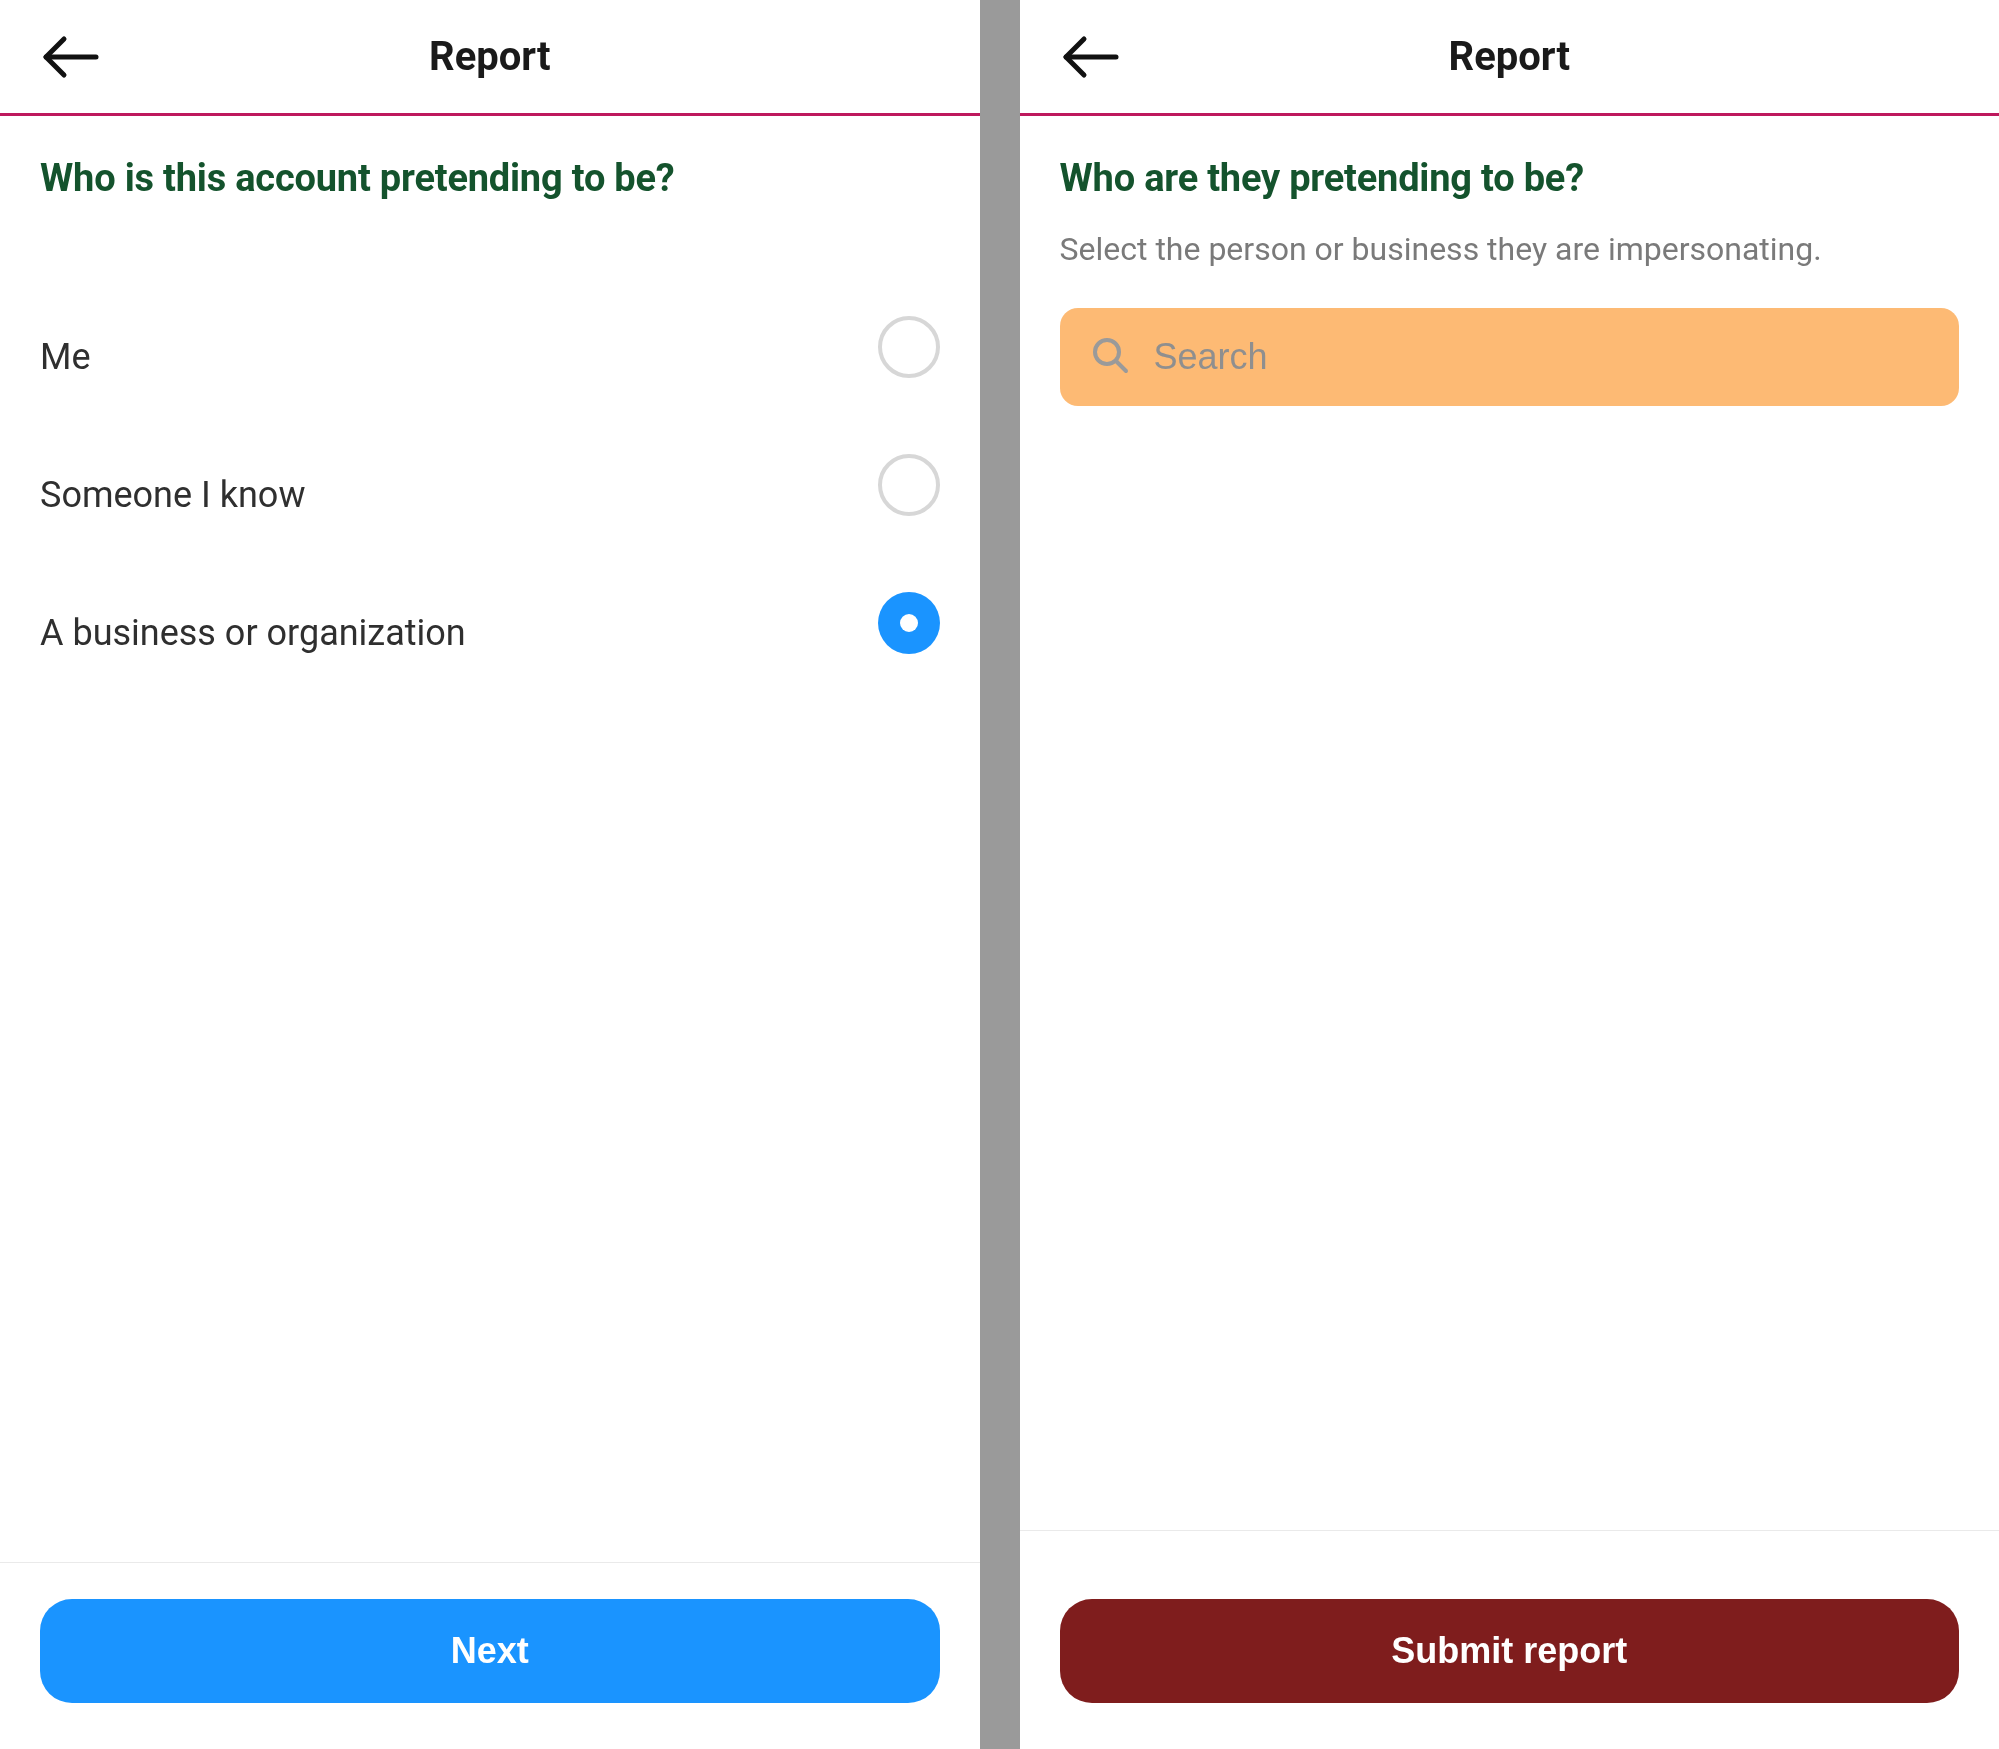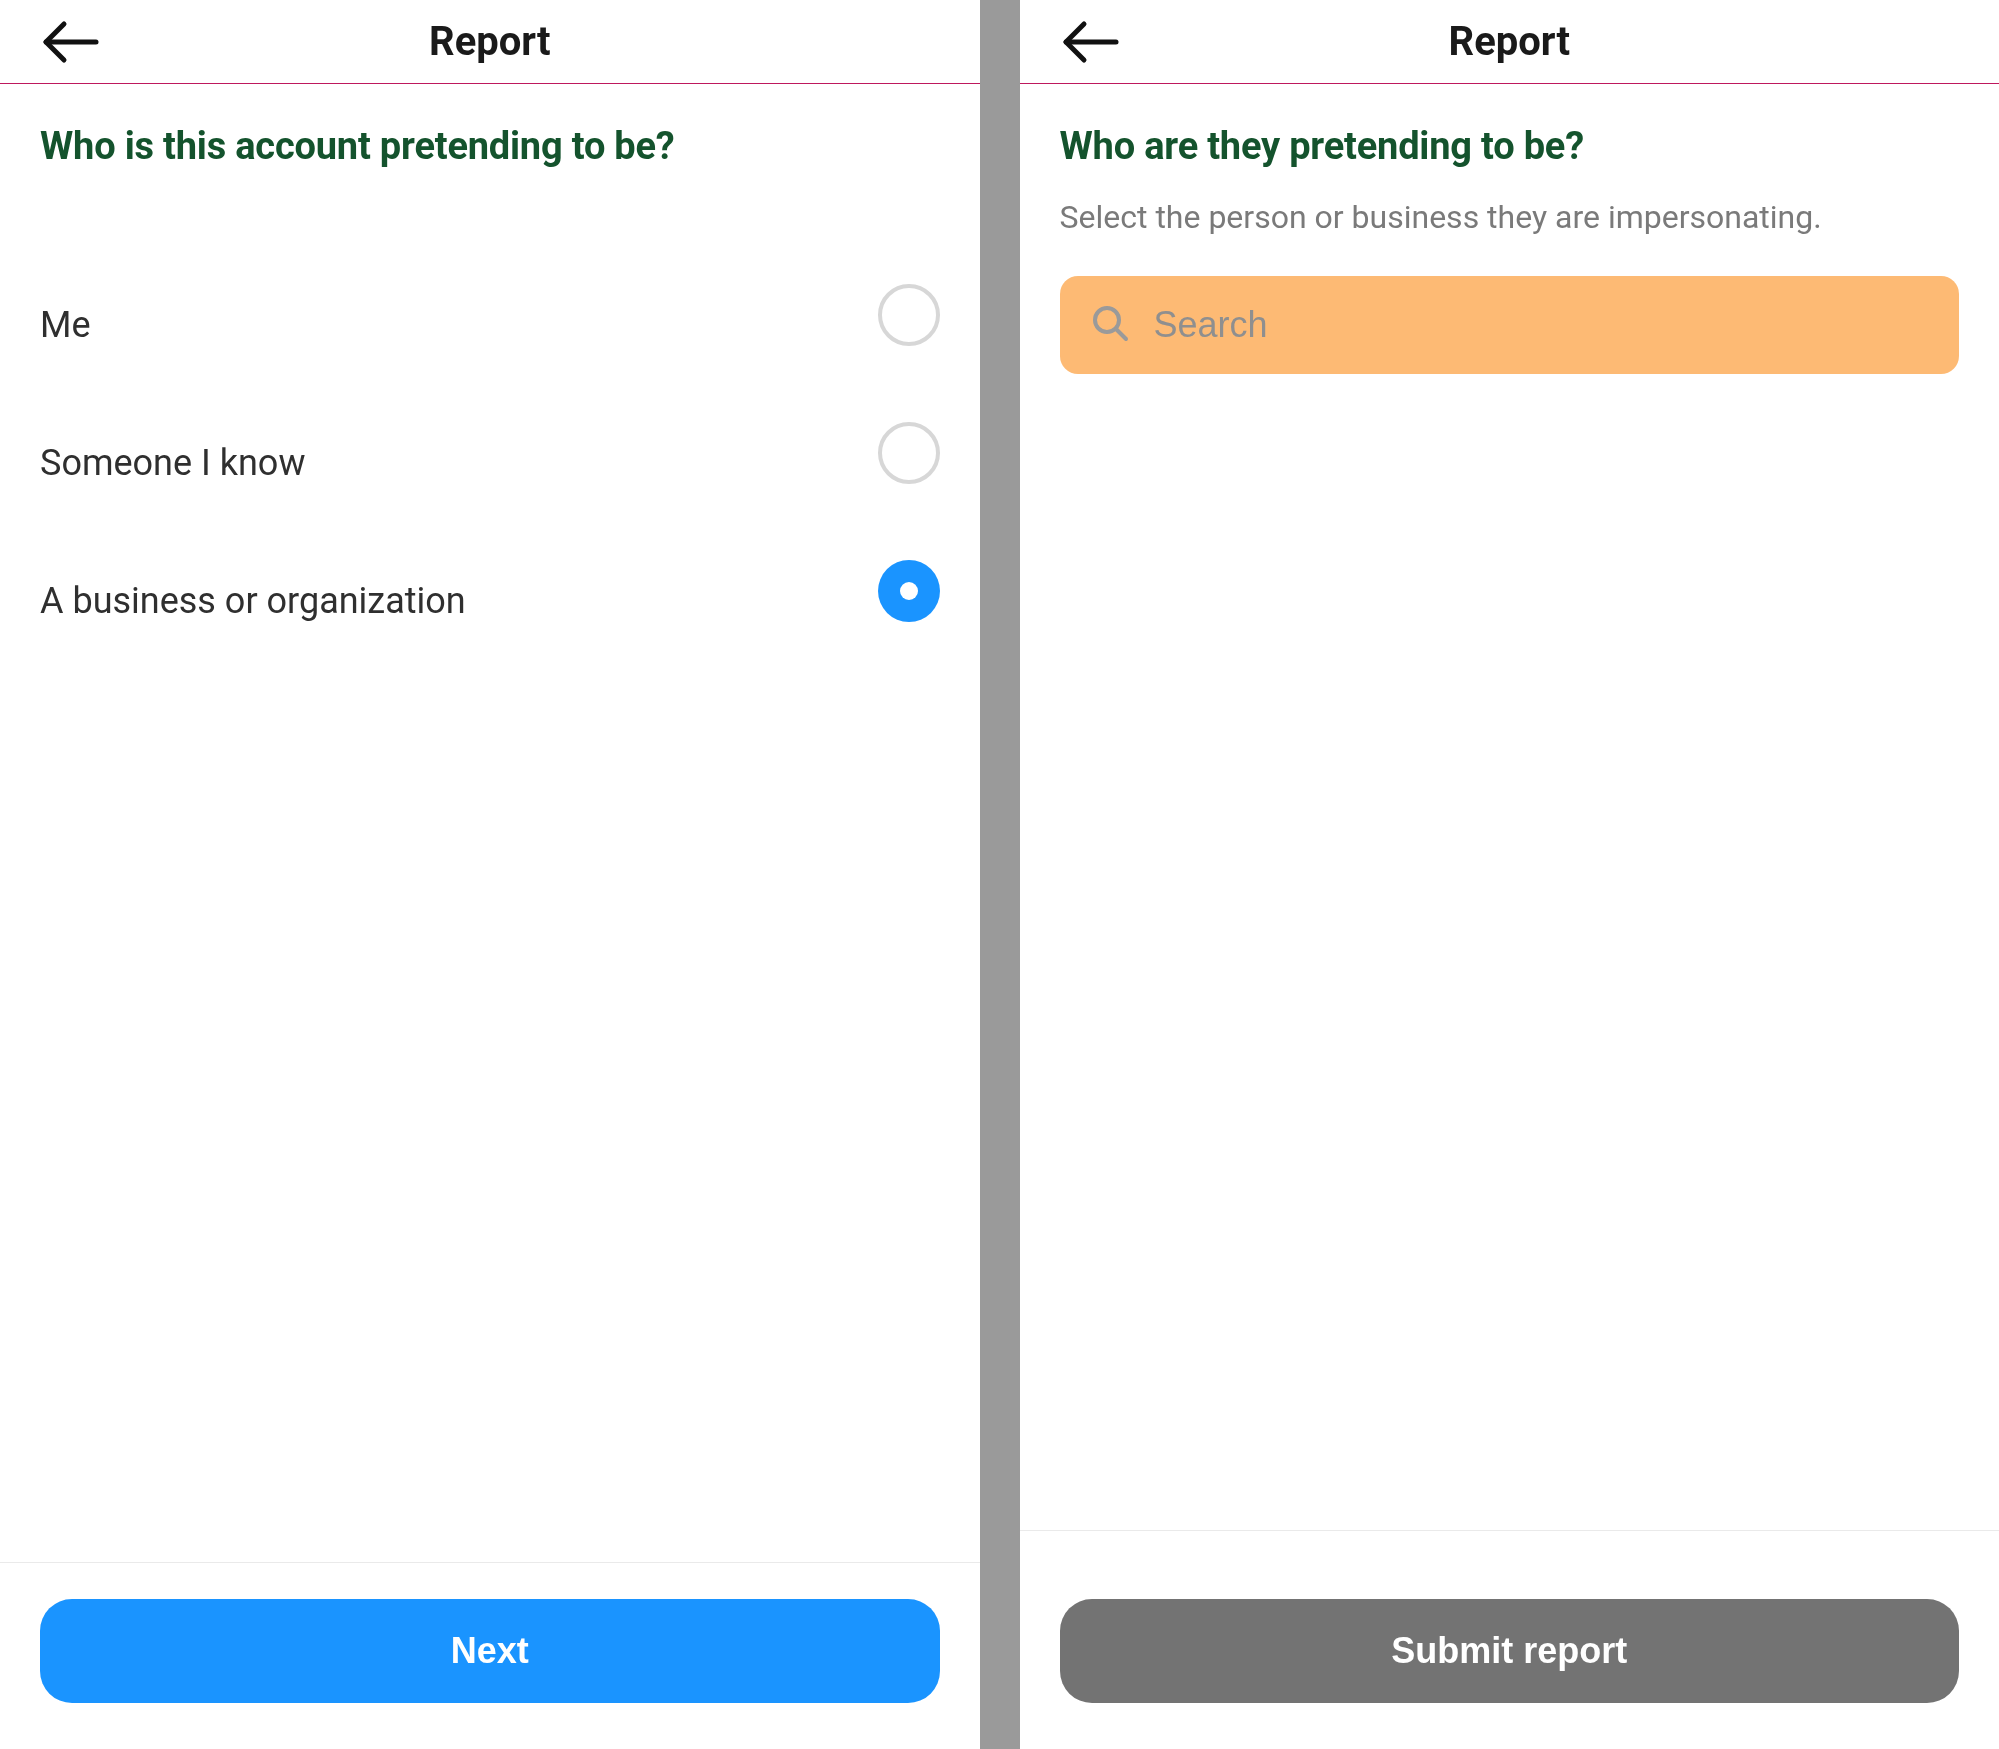--- a/index.html
+++ b/index.html
@@ -24,25 +24,25 @@
     height: 100%;
     display: flex;
     flex-direction: column;
     position: relative;
   }
   .screen.left  { width: 980px; }
   .screen.right { width: 980px; }
 
   
   .header {
-    height: 84px;
+    height: 116px;
     display: flex;
     align-items: center;
     position: relative;
-    border-bottom: 1px solid #be185d;
+    border-bottom: 3px solid #be185d;
     padding: 0 30px;
   }
   .back-arrow {
     position: absolute;
     left: 40px;
     top: 50%;
     transform: translateY(-50%);
     cursor: pointer;
   }
   .back-arrow svg { display: block; }
@@ -142,21 +142,21 @@
     width: 100%;
     height: 104px;
     border: none;
     border-radius: 32px;
     font-size: 36px;
     font-weight: 700;
     color: #ffffff;
     cursor: pointer;
   }
   .primary-btn.enabled  { background: #1a94ff; }
-  .primary-btn.disabled { background: #737373; cursor: default; margin-top: 32px; }
+  .primary-btn.disabled { background: #7f1d1d; cursor: default; margin-top: 32px; }
 </style>
 </head>
 <body>
 
 <div class="stage">
 
   <div class="screen left">
 
     <div class="header">
       <div class="back-arrow">

